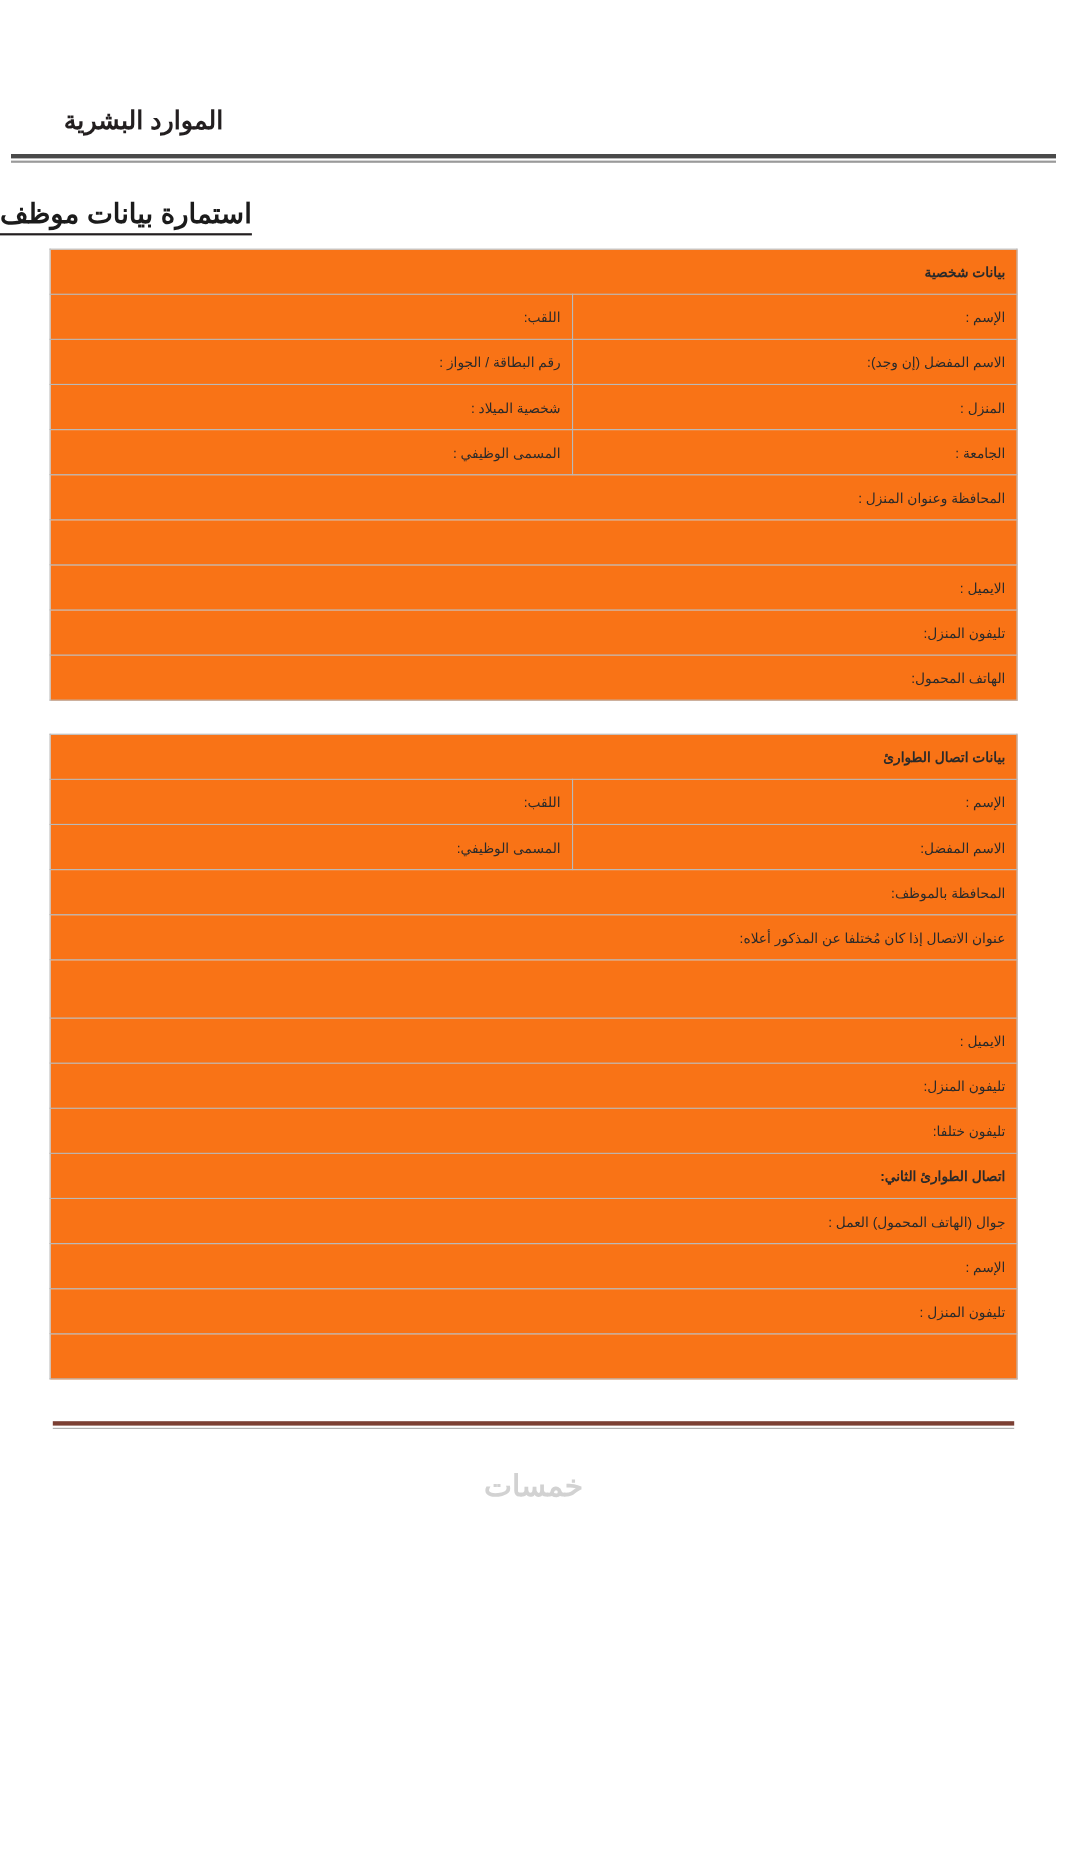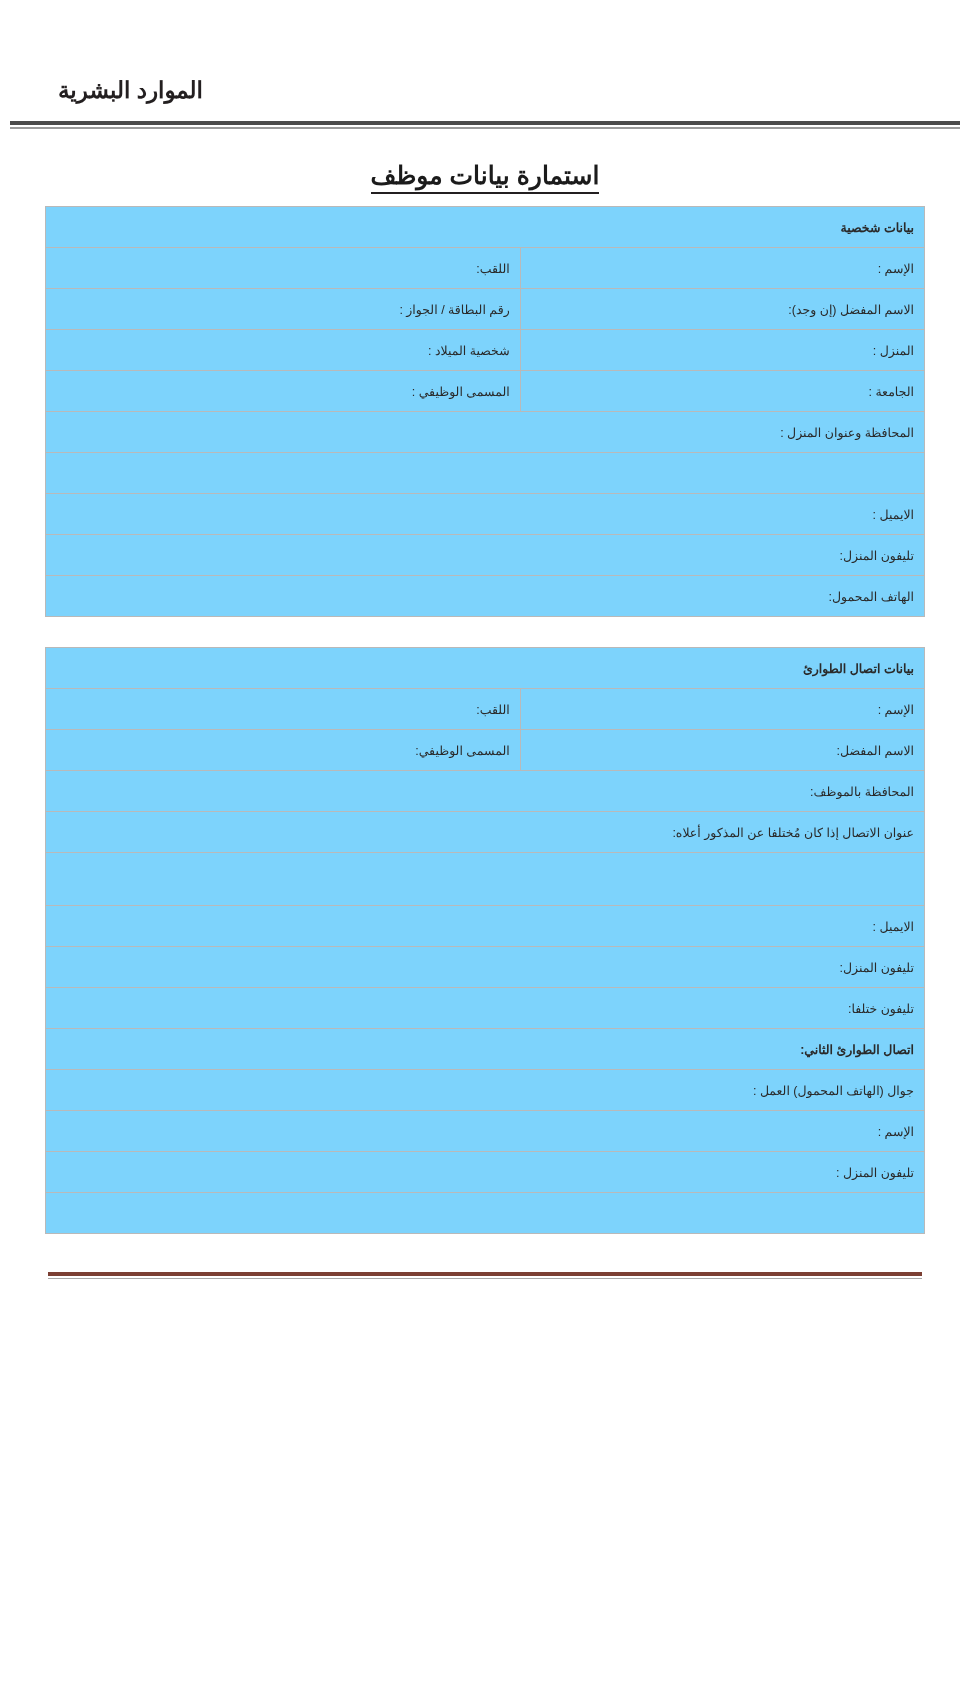--- a/index.html
+++ b/index.html
@@ -22,20 +22,21 @@
     box-sizing: border-box;
     padding: 0;
     position: relative;
     background: #fff;
   }
 
   
   .doc-header {
     padding: 78px 36px 0 58px;
     text-align: left;
+    margin-top: 19px;
   }
   .doc-header .hr-title {
     font-size: 23px;
     font-weight: bold;
     color: #231f20;
     letter-spacing: 0px;
     direction: rtl;
     text-align: left;
     line-height: 1.1;
   }
@@ -52,21 +53,21 @@
   }
   .header-rule-thin {
     height: 2px;
     background: #9a9a9a;
     width: 100%;
     margin-top: 2px;
   }
 
   
   .form-title {
-    text-align: center;
+    text-align: left;
     margin-top: 26px;
     margin-bottom: 12px;
   }
   .form-title span {
     font-size: 25px;
     font-weight: bold;
     border-bottom: 2px solid #231f20;
     padding-bottom: 2px;
     display: inline-block;
     color: #1b1b1b;
@@ -82,21 +83,21 @@
     table-layout: fixed;
     margin-bottom: 0;
   }
   table.form-table td {
     border: 1px solid #b9b9b9;
     height: 34px;
     padding: 3px 10px 3px 10px;
     font-size: 12.5px;
     color: #2a2a2a;
     vertical-align: middle;
-    background: #7dd3fc;
+    background: #f97316;
   }
   td.section-head {
     background: #c9bf97;
     border: 1px solid #b9b2८8;
     border-color: #b5ab86;
     font-weight: bold;
     font-size: 12.5px;
     color: #232323;
     height: 30px;
   }
@@ -260,14 +261,15 @@
         </tr>
       </tbody>
     </table>
   </div>
 
   <div class="footer-rule-wrap">
     <div class="footer-rule-thick"></div>
     <div class="footer-rule-thin"></div>
   </div>
 
+  <div class="watermark">خمسات</div>
 
 </div>
 
 </body></html>

